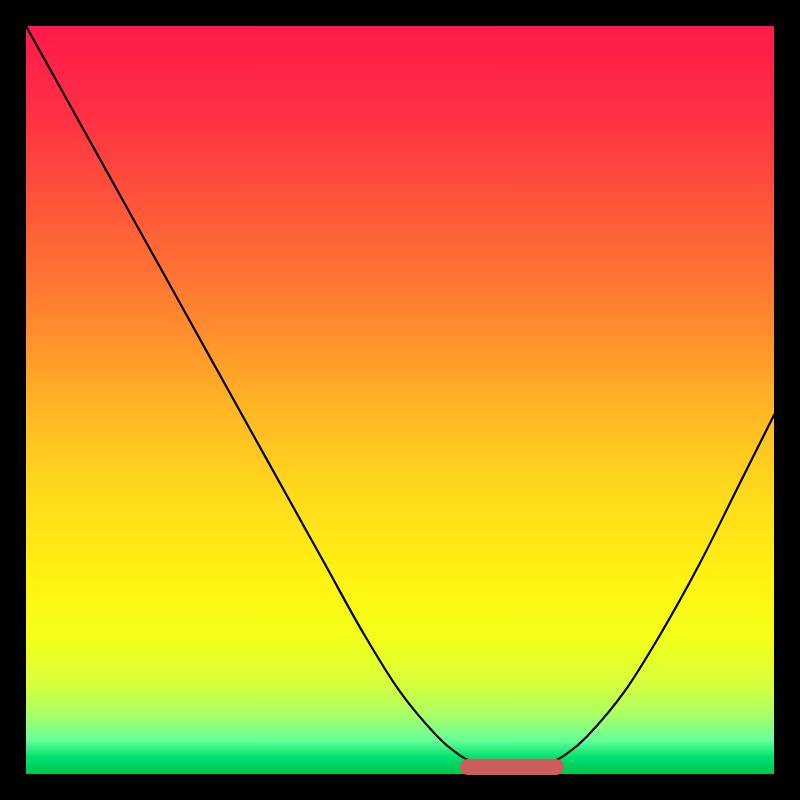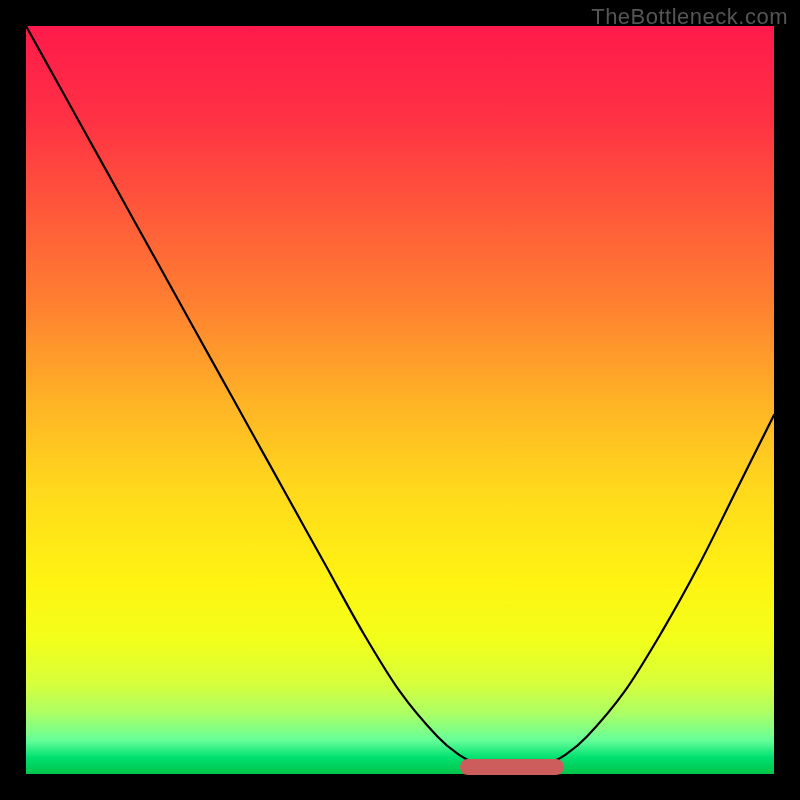--- a/index.html
+++ b/index.html
@@ -52,21 +52,20 @@
     position: absolute;
     height: 16px;
     border-radius: 8px;
     background: #cd5c5c;
   }
 </style>
 </head>
 <body>
 
 <div class="frame">
-  <div class="watermark">TheBottleneck.com</div>
   <div class="plot-area">
     <svg class="gradient" viewBox="0 0 100 100" preserveAspectRatio="none">
       <defs>
         <linearGradient id="bg-grad" x1="0" y1="0" x2="0" y2="1">
             <stop offset="0.00%" stop-color="#ff1a4b"></stop>
             <stop offset="12.00%" stop-color="#ff3044"></stop>
             <stop offset="25.00%" stop-color="#ff593a"></stop>
             <stop offset="38.00%" stop-color="#ff8330"></stop>
             <stop offset="50.00%" stop-color="#ffb226"></stop>
             <stop offset="62.00%" stop-color="#ffd91c"></stop>

